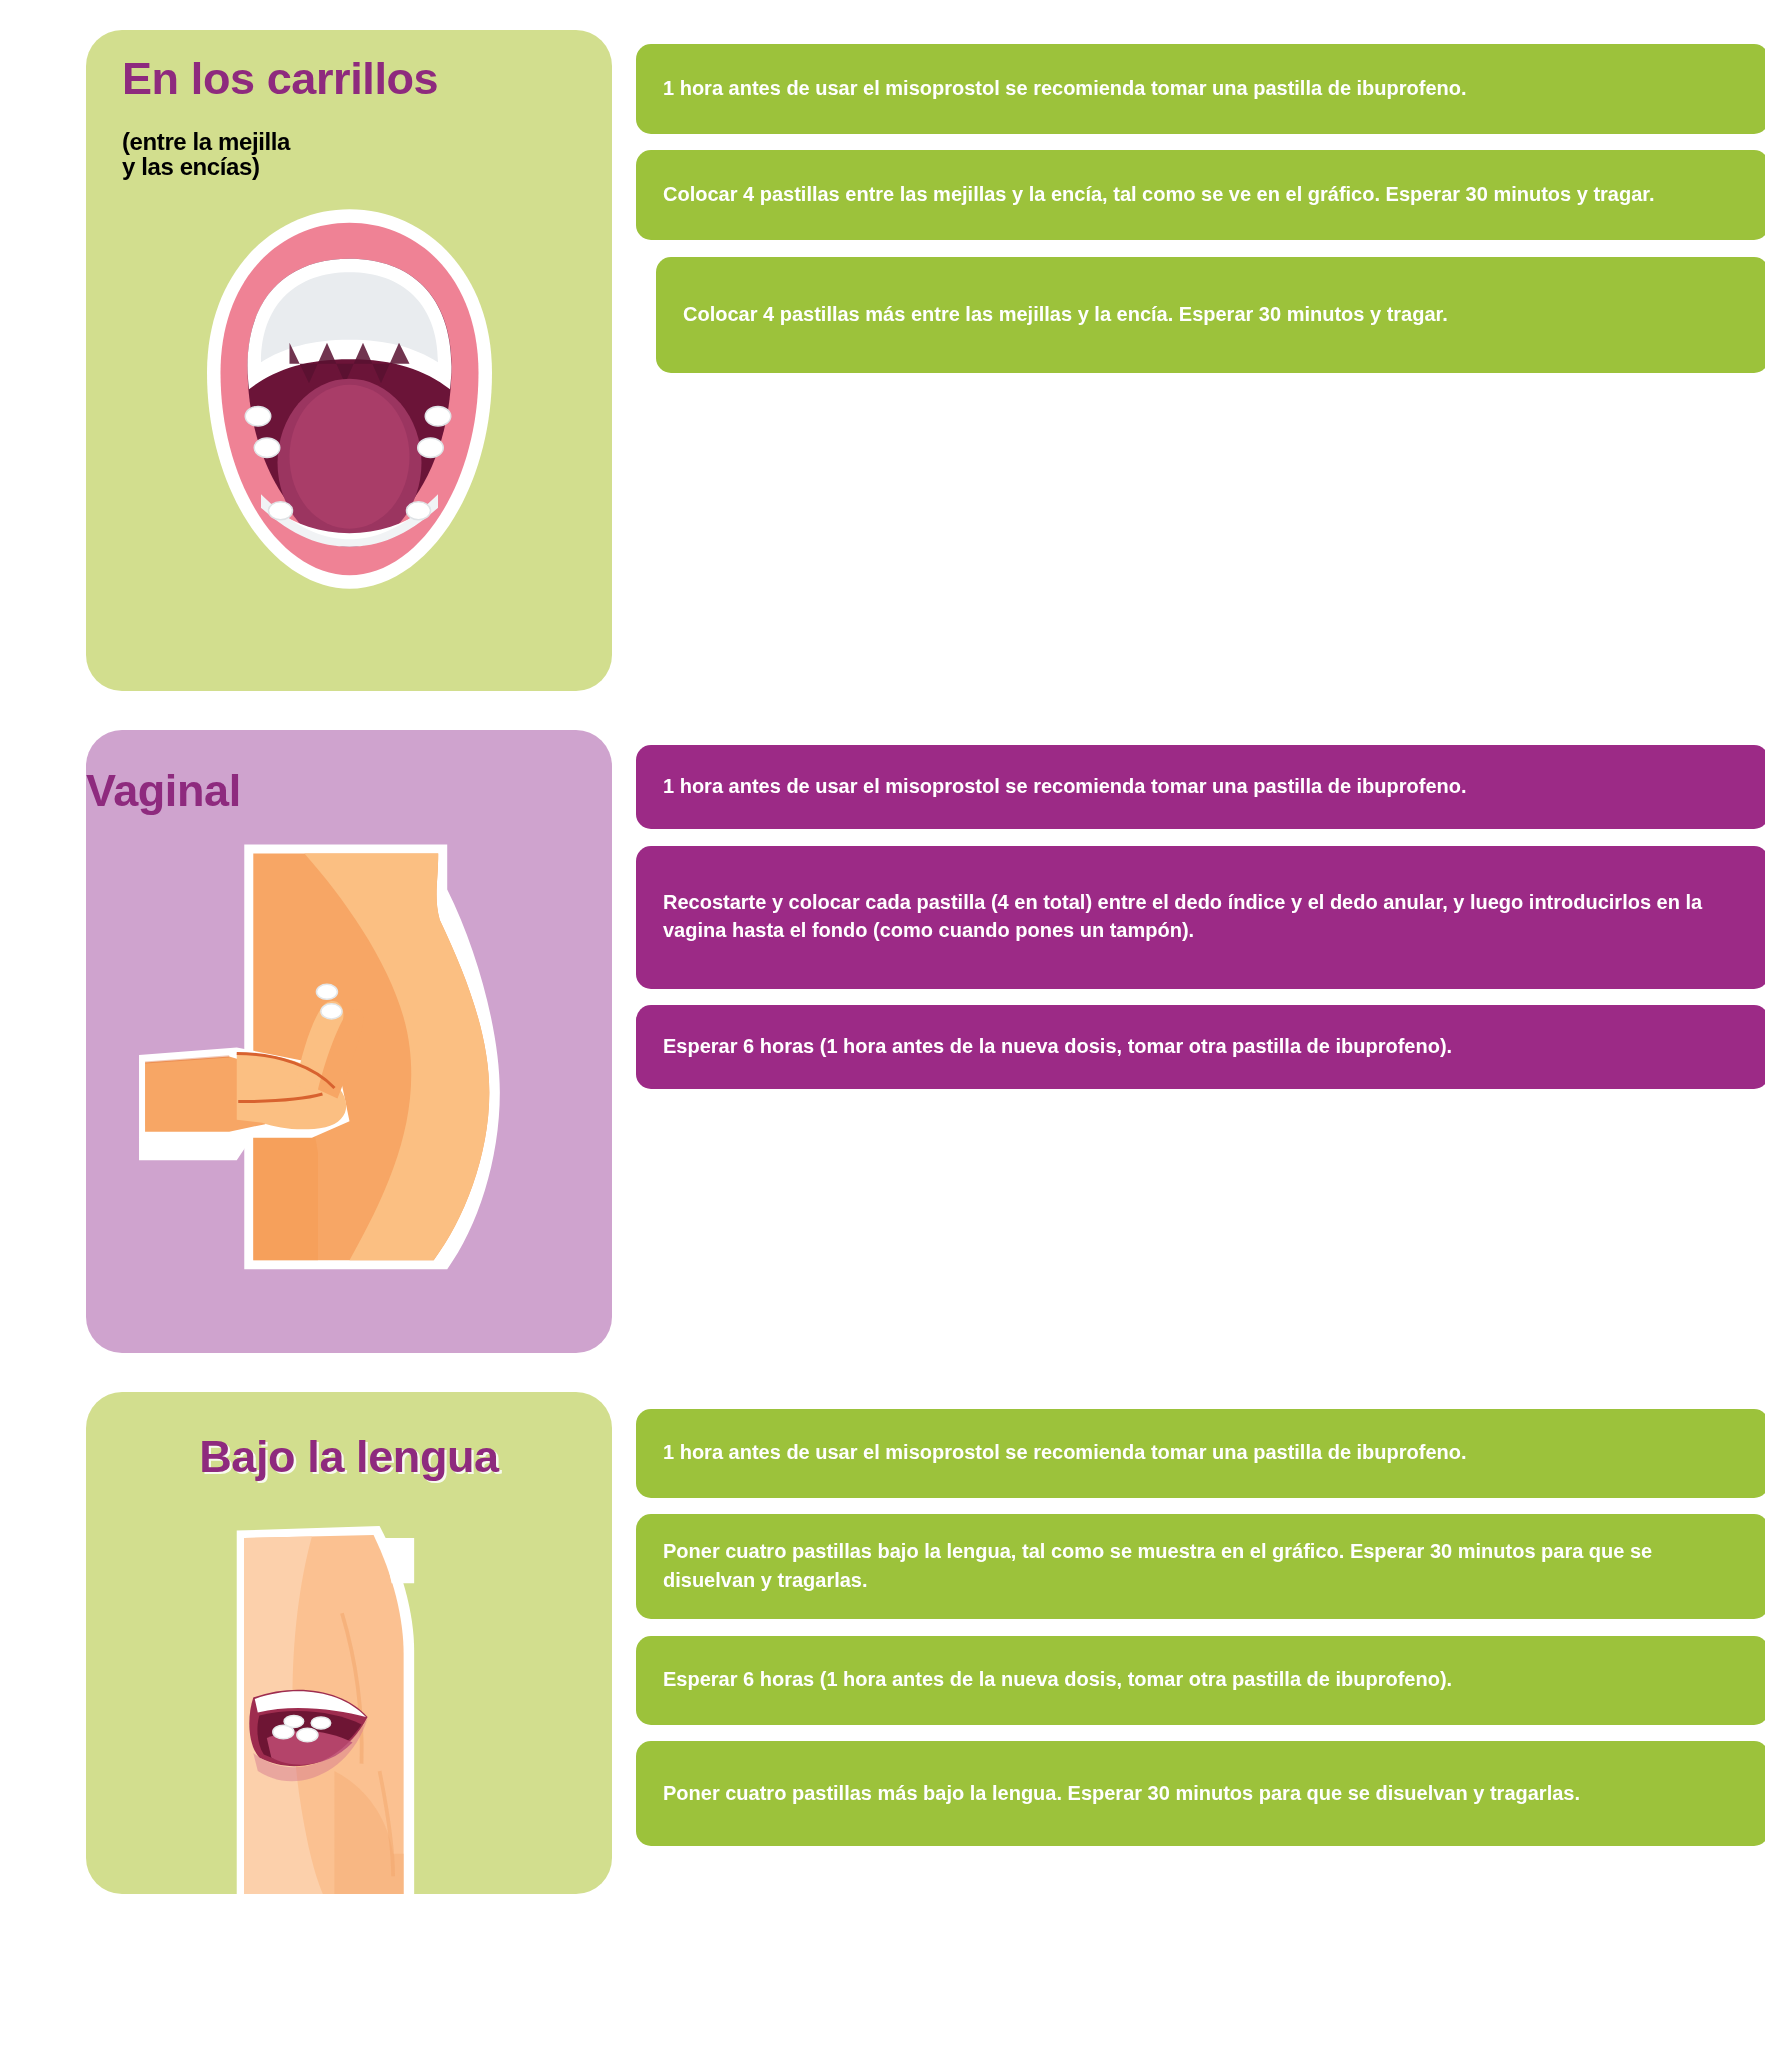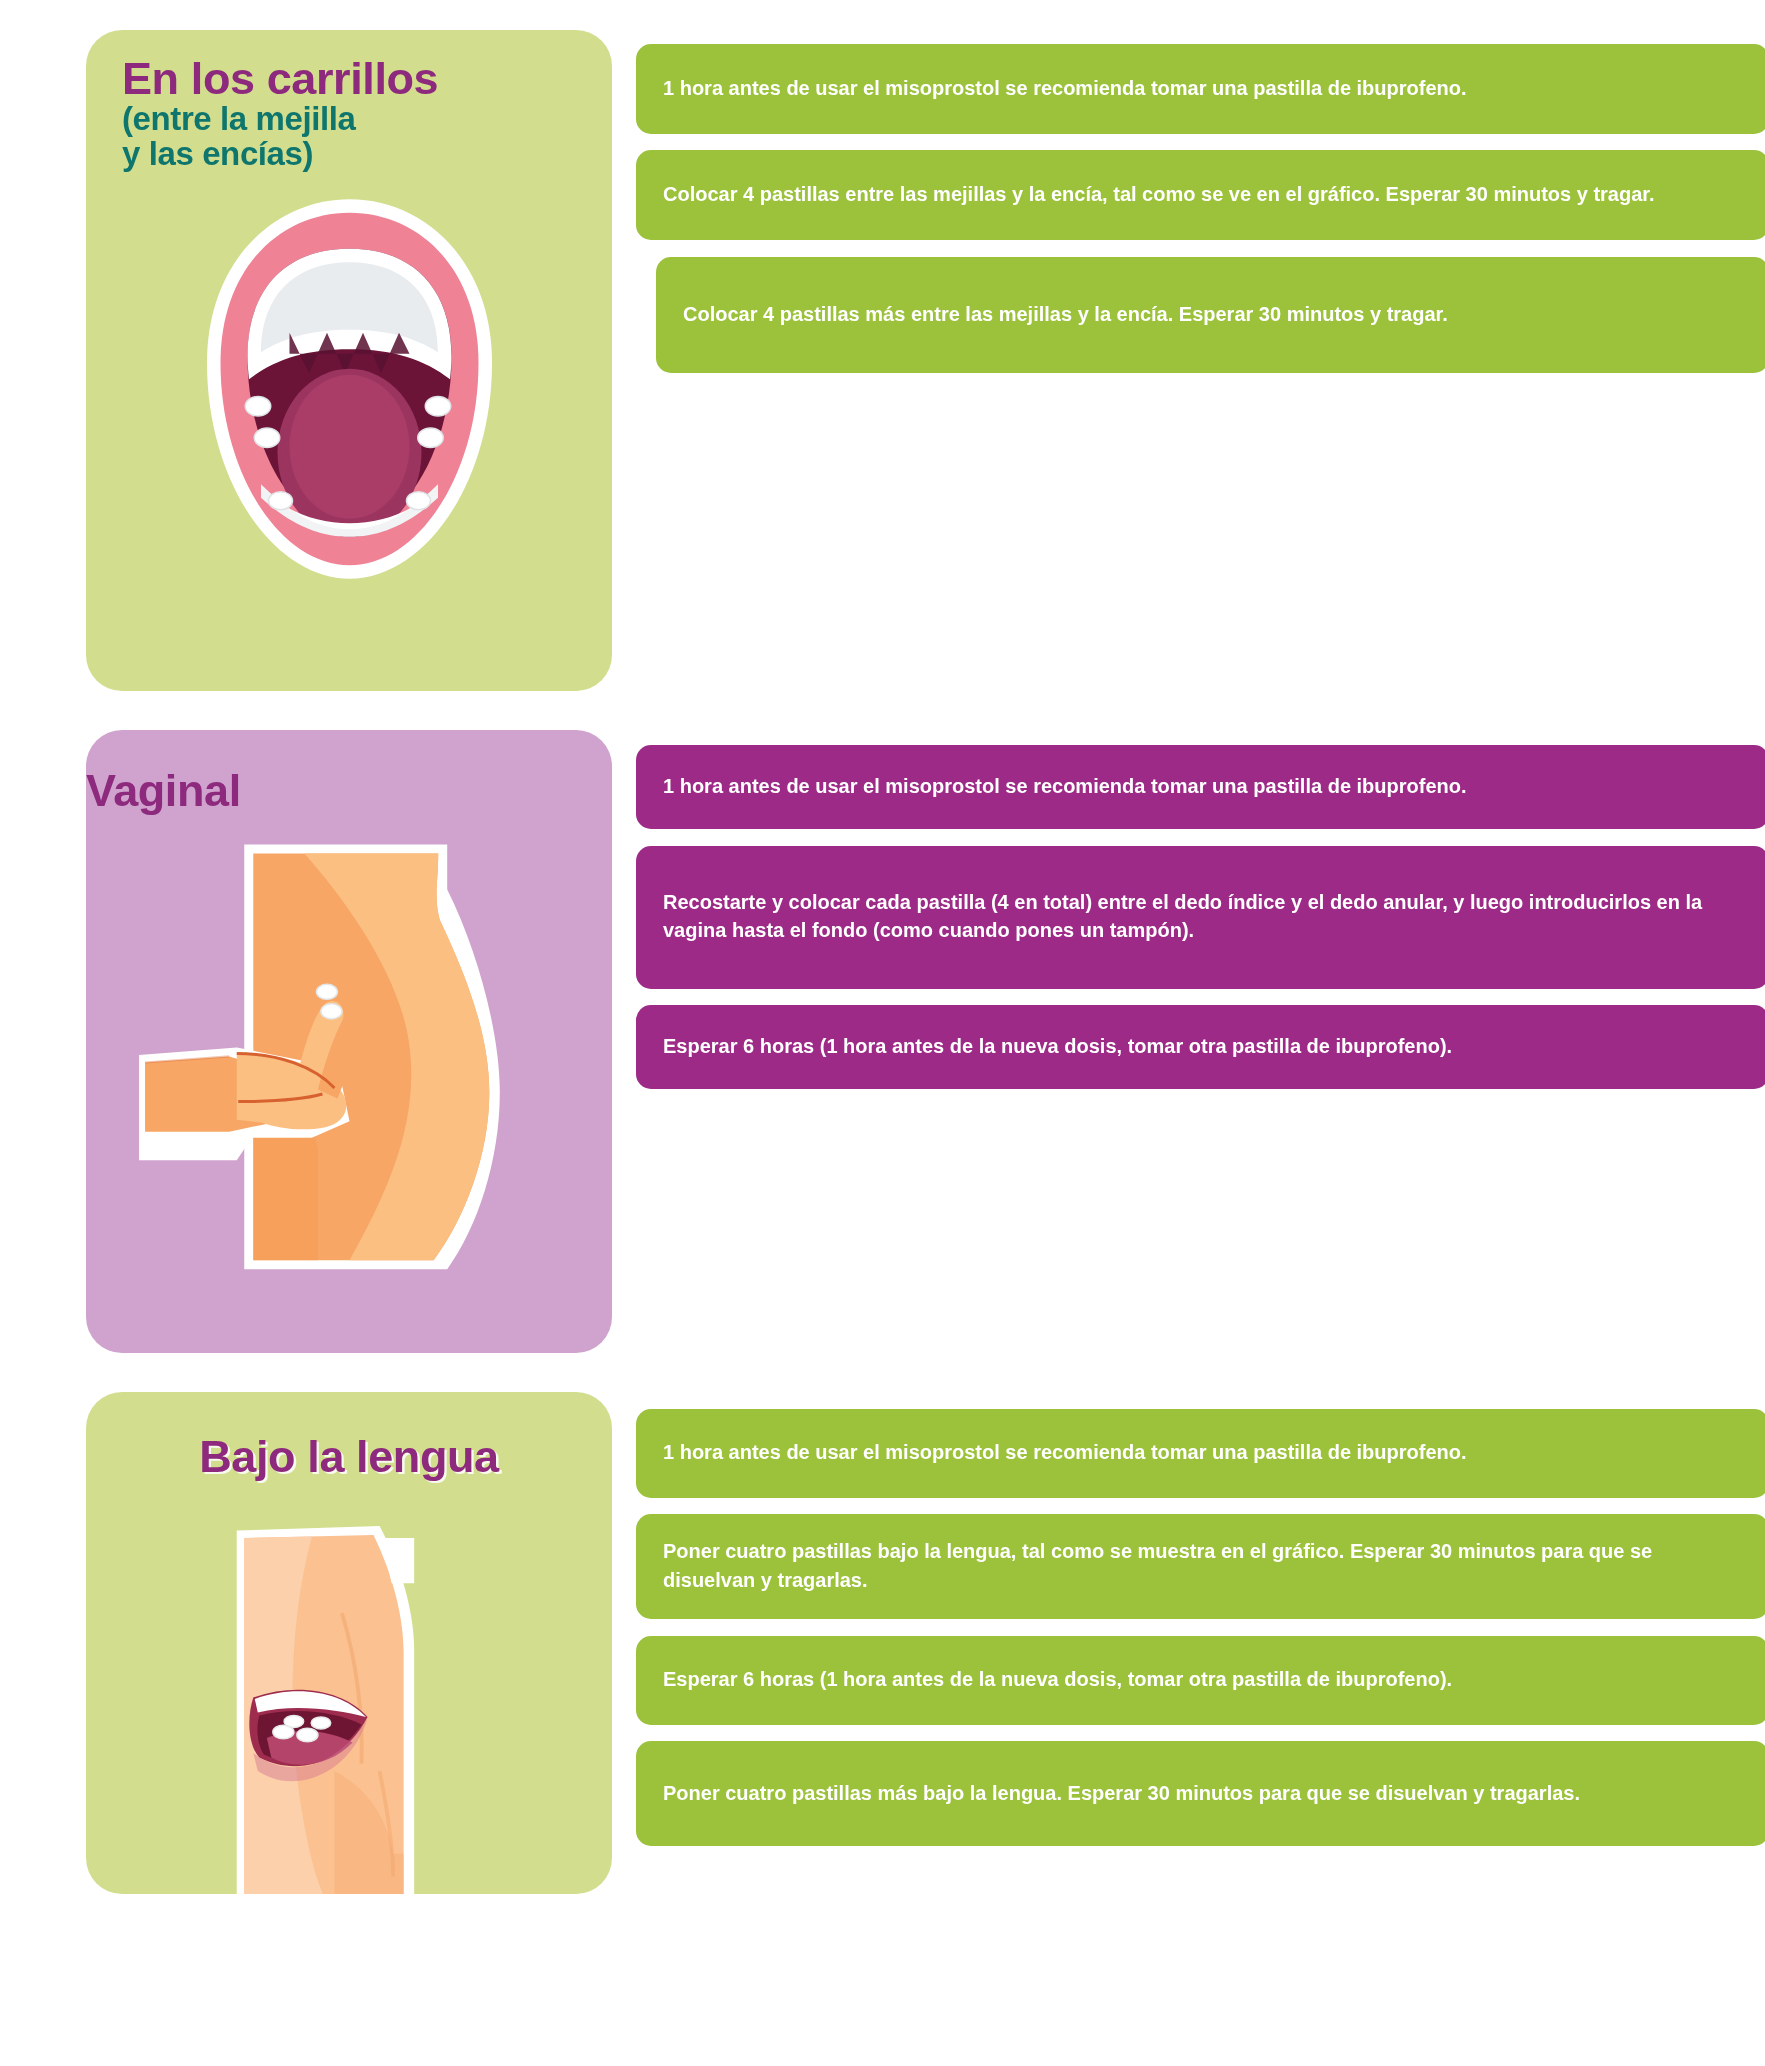--- a/index.html
+++ b/index.html
@@ -47,23 +47,24 @@
     line-height: 1.04;
     letter-spacing: -0.4px;
   }
   .panel-title .t-main {
     display: block;
     color: #8e2a7e;
     font-size: 45px;
   }
   .panel-title .t-sub {
     display: block;
-    color: #0f766e;
-    font-size: 33px;
+    color: #000000;
+    font-size: 24px;
     font-weight: bold;
+    margin-top: 28px;
   }
   .panel-title.shadowed .t-main {
     color: #8e2a7e;
     text-shadow: 2.3px 2.3px 0 rgba(255,255,255,0.85);
   }
 
   
   .steps {
     flex: 1 1 auto;
     display: flex;

